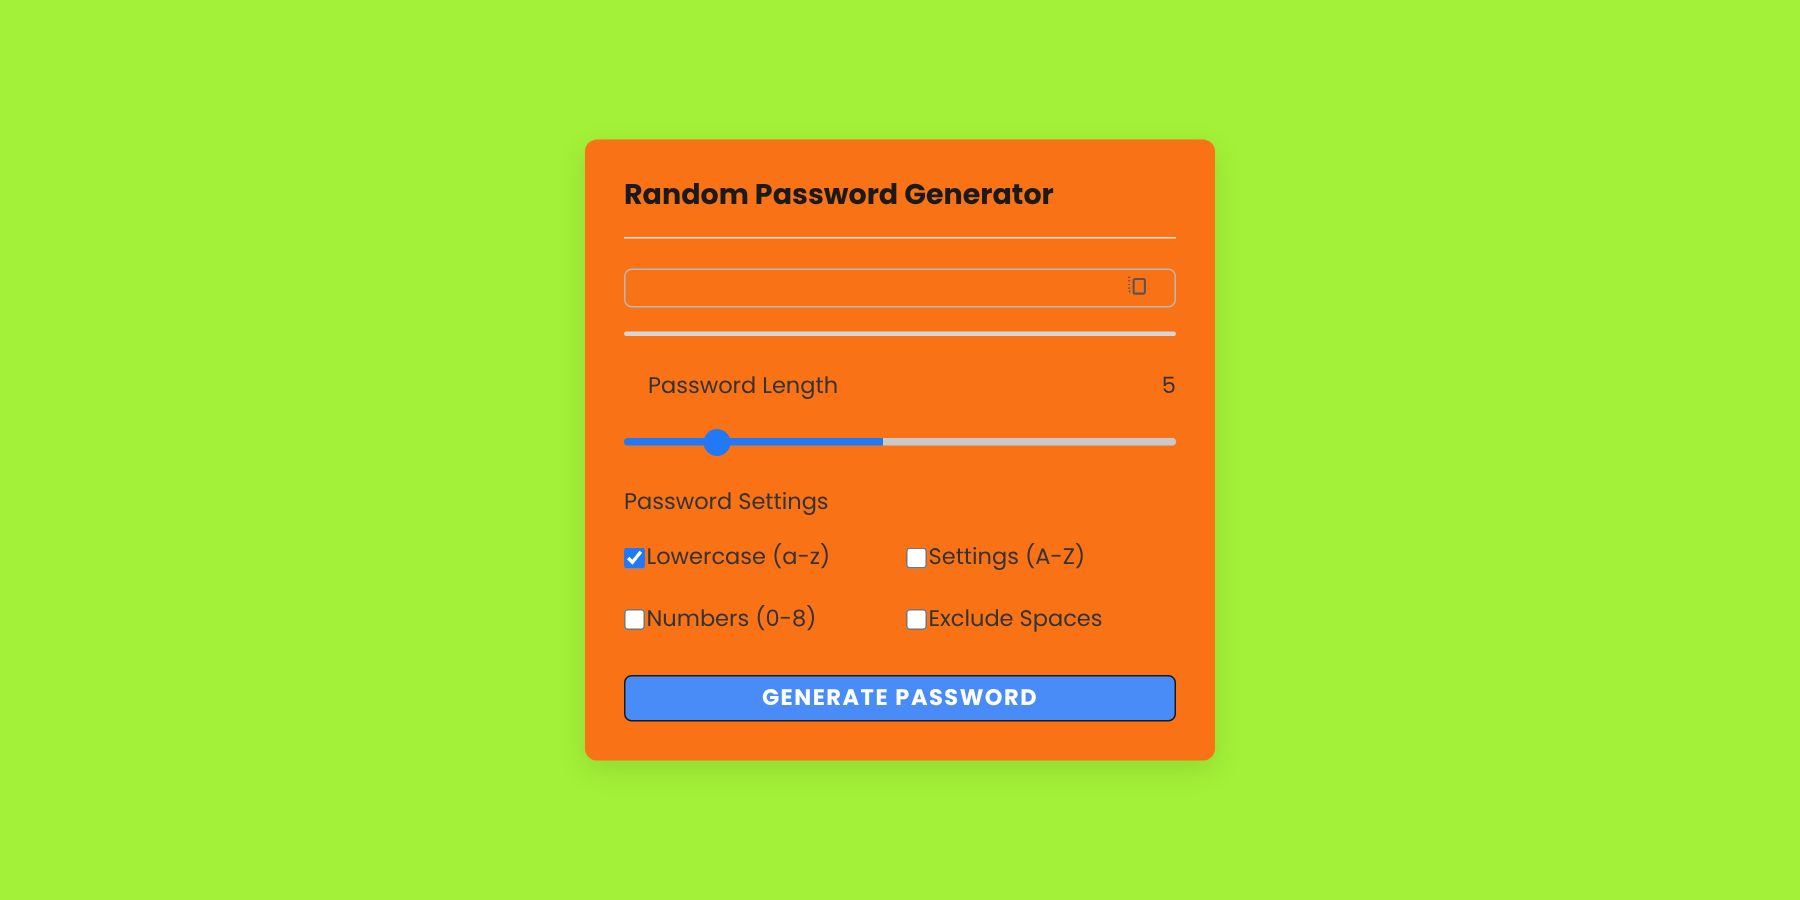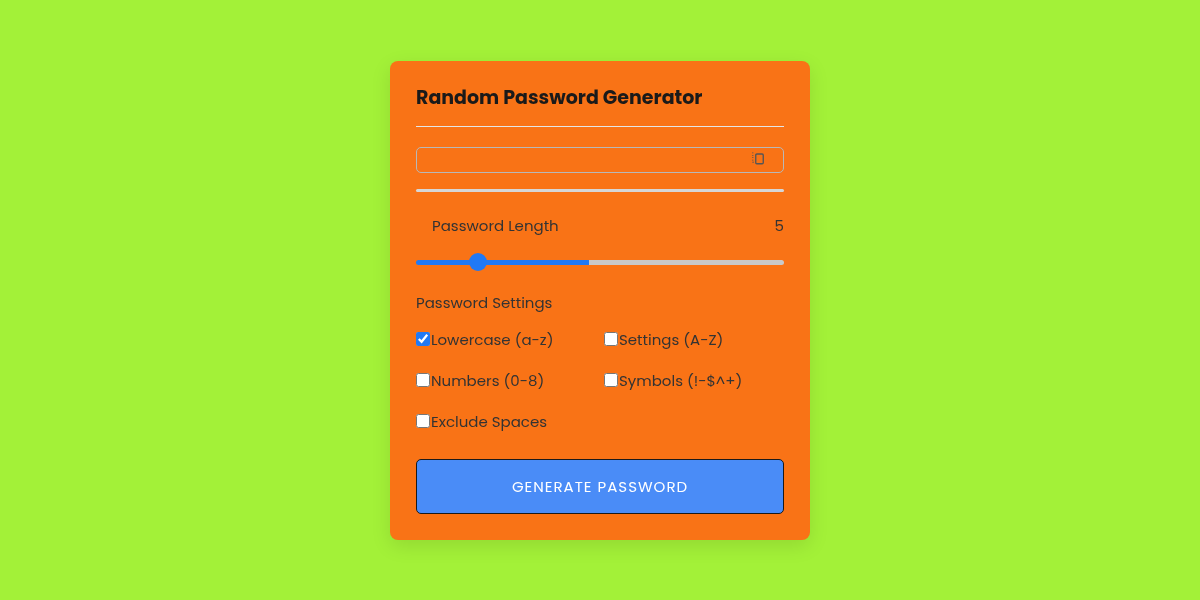--- a/index.html
+++ b/index.html
@@ -124,23 +124,23 @@
       margin-right: 1px;
       accent-color: #2179f5;
       cursor: pointer;
     }
     .generate-btn {
       width: 100%;
       background: #4a8cf7;
       color: #fff;
       border: 1px solid #1a1a1a;
       border-radius: 5px;
-      padding: 15px 0;
+      padding: 3px 0;
       font-size: 15px;
-      font-weight: 400;
+      font-weight: 700;
       letter-spacing: 1px;
       cursor: pointer;
       text-transform: uppercase;
     }
   </style>
 </head>
 <body>
 
 <div class="card">
   <h2 class="title">Random Password Generator</h2>
@@ -177,22 +177,18 @@
     <label class="option">
       <input type="checkbox" style="">
       <span>Settings (A-Z)</span>
     </label>
     <label class="option">
       <input type="checkbox" style="">
       <span>Numbers (0-8)</span>
     </label>
     <label class="option">
       <input type="checkbox" style="">
-      <span>Symbols (!-$^+)</span>
-    </label>
-    <label class="option">
-      <input type="checkbox" style="">
       <span>Exclude Spaces</span>
     </label>
   </div>
 
   <button class="generate-btn">Generate Password</button>
 </div>
 
 </body></html>

